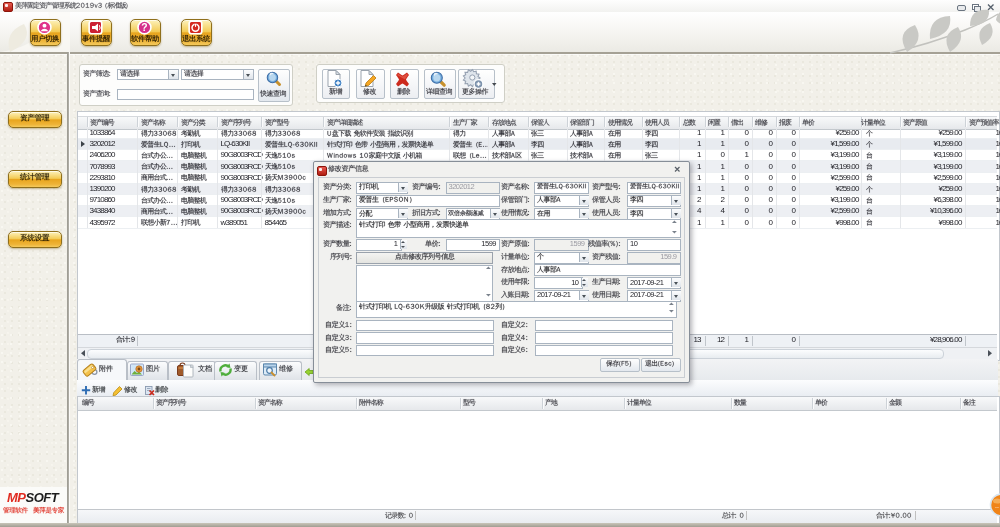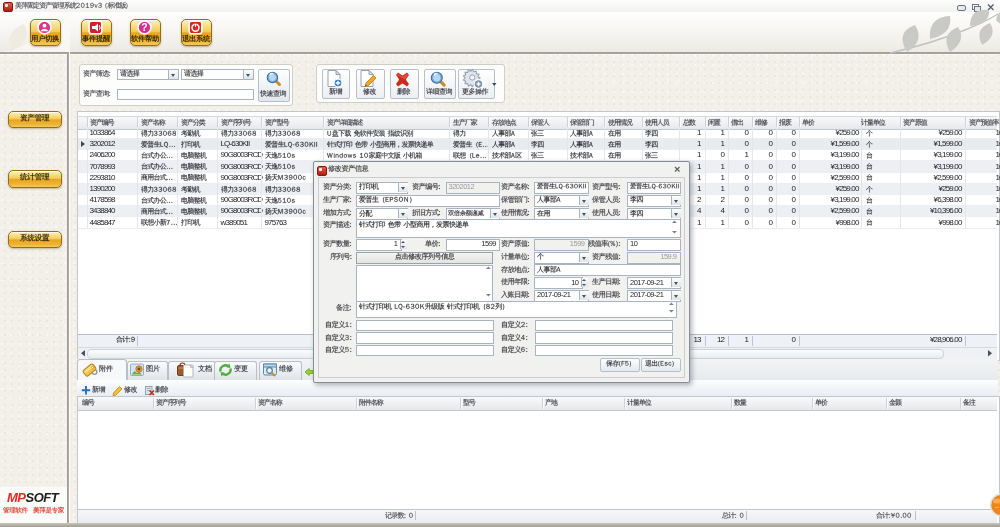--- a/index.html
+++ b/index.html
@@ -1170,21 +1170,21 @@
 <div class="a" style="left:795.0px;top:184.0px;font-size:8.0px;color:#222228;width:0;display:flex;justify-content:flex-end;white-space:pre;letter-spacing:-0.85px">0</div>
 <div class="a" style="left:858.5px;top:184.0px;font-size:8.0px;color:#222228;width:0;display:flex;justify-content:flex-end;white-space:pre;letter-spacing:-0.85px">¥259.00</div>
 <div class="a" style="left:961.5px;top:184.0px;font-size:8.0px;color:#222228;width:0;display:flex;justify-content:flex-end;white-space:pre;letter-spacing:-0.85px">¥259.00</div>
 <div class="a" style="left:995.5px;top:184.0px;font-size:8.0px;color:#222228;letter-spacing:-0.85px">10</div>
 <svg class="t" style="left:865.5px;top:185.6px">
     <g fill="#2c2c33" stroke="#2c2c33" stroke-width="22" transform="translate(0,5.66) scale(0.006738,-0.006738)">
       <use href="#g4e2a" x="0"></use>
     </g>
   </svg>
 <div style="position:absolute;left:78.0px;top:205.1px;width:919.0px;height:1.0px;background:#eceff2"></div>
-<div class="a" style="left:89.5px;top:195.2px;font-size:8.0px;color:#222228;letter-spacing:-0.85px">4178598</div>
+<div class="a" style="left:89.5px;top:195.2px;font-size:8.0px;color:#222228;letter-spacing:-0.85px">9710860</div>
 <svg class="t" style="left:140.5px;top:196.8px">
     <g fill="#2c2c33" stroke="#2c2c33" stroke-width="22" transform="translate(0,5.66) scale(0.006738,-0.006738)">
       <use href="#g53f0" x="0"></use>
       <use href="#g5f0f" x="935"></use>
       <use href="#g529e" x="1870"></use>
       <use href="#g516c" x="2805"></use>
       <use href="#g2e" x="3740"></use>
       <use href="#g2e" x="4084"></use>
       <use href="#g2e" x="4428"></use>
     </g>
@@ -1388,42 +1388,42 @@
 <div class="a" style="left:795.0px;top:206.4px;font-size:8.0px;color:#222228;width:0;display:flex;justify-content:flex-end;white-space:pre;letter-spacing:-0.85px">0</div>
 <div class="a" style="left:858.5px;top:206.4px;font-size:8.0px;color:#222228;width:0;display:flex;justify-content:flex-end;white-space:pre;letter-spacing:-0.85px">¥2,599.00</div>
 <div class="a" style="left:961.5px;top:206.4px;font-size:8.0px;color:#222228;width:0;display:flex;justify-content:flex-end;white-space:pre;letter-spacing:-0.85px">¥10,396.00</div>
 <div class="a" style="left:995.5px;top:206.4px;font-size:8.0px;color:#222228;letter-spacing:-0.85px">10</div>
 <svg class="t" style="left:865.5px;top:208.0px">
     <g fill="#2c2c33" stroke="#2c2c33" stroke-width="22" transform="translate(0,5.66) scale(0.006738,-0.006738)">
       <use href="#g53f0" x="0"></use>
     </g>
   </svg>
 <div style="position:absolute;left:78.0px;top:227.5px;width:919.0px;height:1.0px;background:#eceff2"></div>
-<div class="a" style="left:89.5px;top:217.6px;font-size:8.0px;color:#222228;letter-spacing:-0.85px">4485847</div>
+<div class="a" style="left:89.5px;top:217.6px;font-size:8.0px;color:#222228;letter-spacing:-0.85px">4395972</div>
 <svg class="t" style="left:140.5px;top:219.2px">
     <g fill="#2c2c33" stroke="#2c2c33" stroke-width="22" transform="translate(0,5.66) scale(0.006738,-0.006738)">
       <use href="#g8054" x="0"></use>
       <use href="#g60f3" x="935"></use>
       <use href="#g5c0f" x="1870"></use>
       <use href="#g65b0" x="2805"></use>
       <use href="#g37" x="3740"></use>
       <use href="#g2e" x="4428"></use>
       <use href="#g2e" x="4771"></use>
       <use href="#g2e" x="5115"></use>
     </g>
   </svg>
 <svg class="t" style="left:180.5px;top:219.2px">
     <g fill="#2c2c33" stroke="#2c2c33" stroke-width="22" transform="translate(0,5.66) scale(0.006738,-0.006738)">
       <use href="#g6253" x="0"></use>
       <use href="#g5370" x="935"></use>
       <use href="#g673a" x="1870"></use>
     </g>
   </svg>
 <div class="a" style="left:220.5px;top:217.6px;font-size:8.0px;color:#222228;letter-spacing:-0.85px">w389051</div>
-<div class="a" style="left:264.5px;top:217.6px;font-size:8.0px;color:#222228;letter-spacing:-0.85px">975763</div>
+<div class="a" style="left:264.5px;top:217.6px;font-size:8.0px;color:#222228;letter-spacing:-0.85px">854465</div>
 <svg class="t" style="left:326.5px;top:219.2px">
     <g fill="#2c2c33" stroke="#2c2c33" stroke-width="22" transform="translate(0,5.66) scale(0.006738,-0.006738)">
       <use href="#g6253" x="0"></use>
       <use href="#g5370" x="935"></use>
       <use href="#g673a" x="1870"></use>
     </g>
   </svg>
 <svg class="t" style="left:452.5px;top:219.2px">
     <g fill="#2c2c33" stroke="#2c2c33" stroke-width="22" transform="translate(0,5.66) scale(0.006738,-0.006738)">
       <use href="#g8054" x="0"></use>

